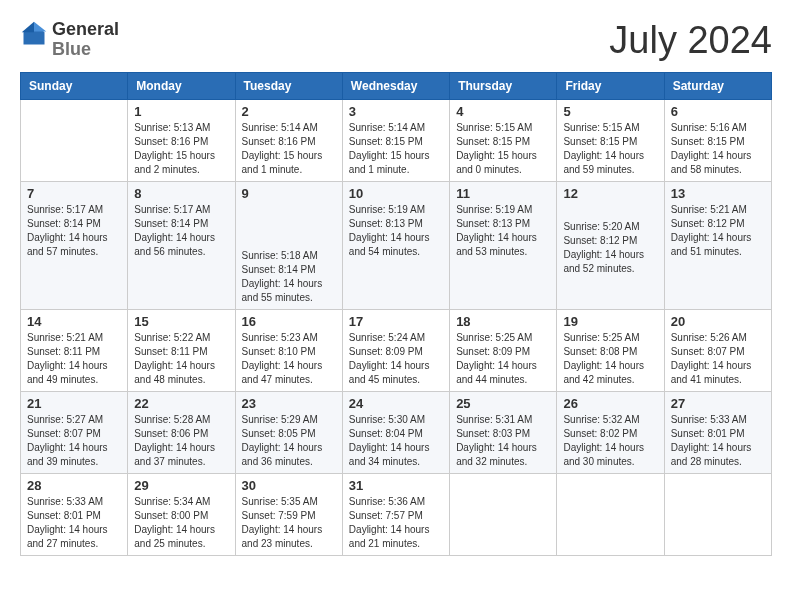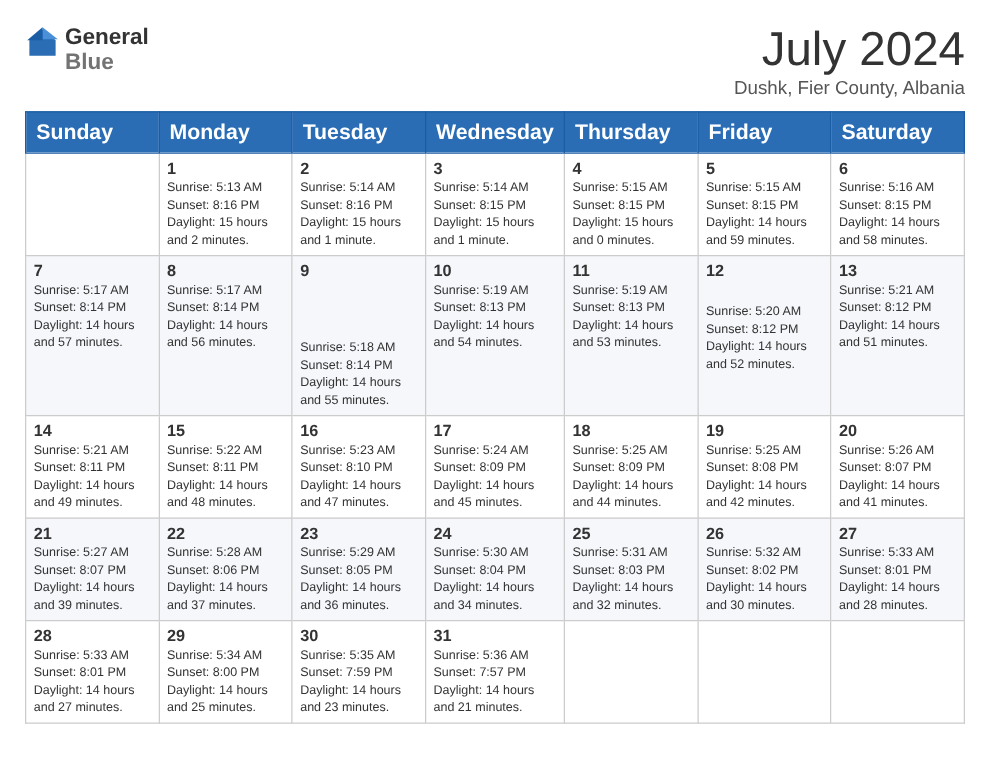--- a/index.html
+++ b/index.html
@@ -55,21 +55,21 @@
     .calendar {
       width: 100%;
       border-collapse: collapse;
       border: 1px solid #ccc;
     }
     .calendar th {
       background: #2a6db5;
       color: #fff;
       text-align: left;
       padding: 6px 8px;
-      font-size: 17px;
+      font-size: 12px;
       border: 1px solid #1a5da5;
     }
     .calendar td {
       vertical-align: top;
       border: 1px solid #ccc;
       padding: 4px 6px;
       width: 107px;
       min-height: 80px;
       background: #fff;
     }
@@ -102,21 +102,20 @@
       <polygon points="16,2 30,13 16,13" fill="#4a90d9"></polygon>
       <polygon points="2,14 16,2 16,14" fill="#1a5da5"></polygon>
     </svg>
     <div class="logo-text">
       <span class="logo-general">General</span>
       <span class="logo-blue">Blue</span>
     </div>
   </div>
   <div class="title-section">
     <div class="month-year">July 2024</div>
-    <div class="location">Dushk, Fier County, Albania</div>
   </div>
 </div>
 
 <table class="calendar">
   <thead>
     <tr>
     <th>Sunday</th>
         <th>Monday</th>
         <th>Tuesday</th>
         <th>Wednesday</th>

